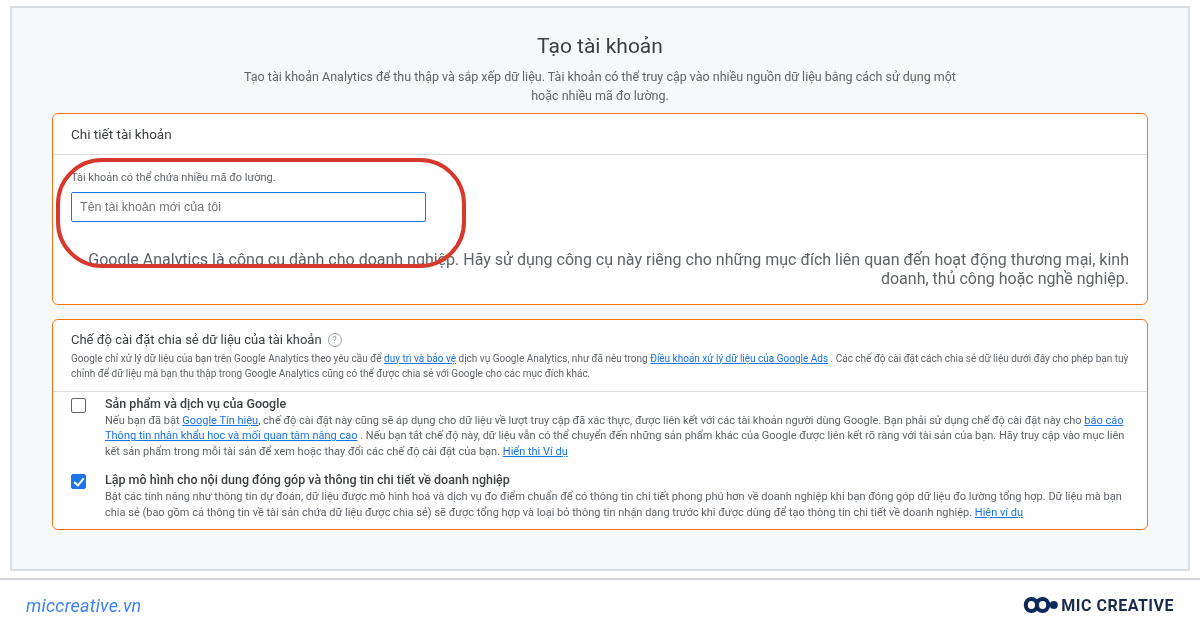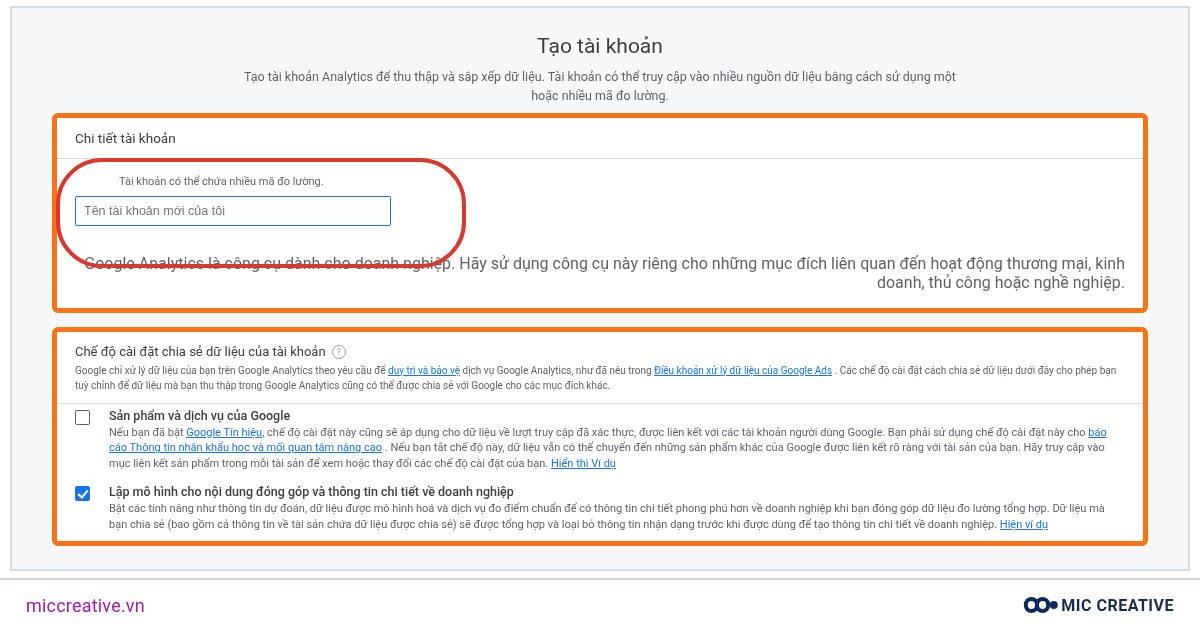--- a/index.html
+++ b/index.html
@@ -30,21 +30,21 @@
   .page-subtitle {
     text-align: center;
     font-size: 12.5px;
     color: #5f6368;
     line-height: 1.5;
     margin: 10px auto 7px auto;
     max-width: 720px;
   }
   .card {
     background: #fff;
-    border: 5px solid #f97316;
+    border: 1px solid #f97316;
     border-radius: 6px;
     margin: 0 40px 14px 40px;
     padding: 0;
   }
   .card-header {
     font-size: 13.5px;
     color: #3c4043;
     padding: 12px 18px;
     border-bottom: 1px solid #dadce0;
   }
@@ -52,24 +52,23 @@
   .field-label {
     font-size: 12.5px;
     color: #3c4043;
   }
   .field-label .req { color: #8a8d91; }
   .field-help {
     font-size: 11px;
     color: #5f6368;
     margin-top: 2px;
     margin-bottom: 8px;
-    margin-left: 44px;
   }
   .text-input {
-    width: 316px;
+    width: 355px;
     height: 30px;
     border: 1px solid #1a73e8;
     outline: none;
     padding: 0 8px;
     font-size: 12.5px;
     color: #5f6368;
     border-radius: 2px;
   }
   .highlight-oval {
     position: absolute;
@@ -164,22 +163,23 @@
     height: 52px;
     border-top: 2px solid #cfd4da;
     background: #fff;
     display: flex;
     align-items: center;
     justify-content: space-between;
     padding: 0 26px 0 26px;
   }
   .domain-text {
     font-size: 18px;
-    color: #a21caf;
+    color: #3b82f6;
     letter-spacing: 0.2px;
+    font-style: italic;
   }
   .brand {
     display: flex;
     align-items: center;
   }
   .brand-text {
     font-size: 16px;
     font-weight: 700;
     color: #1a2b4a;
     letter-spacing: 0.5px;

